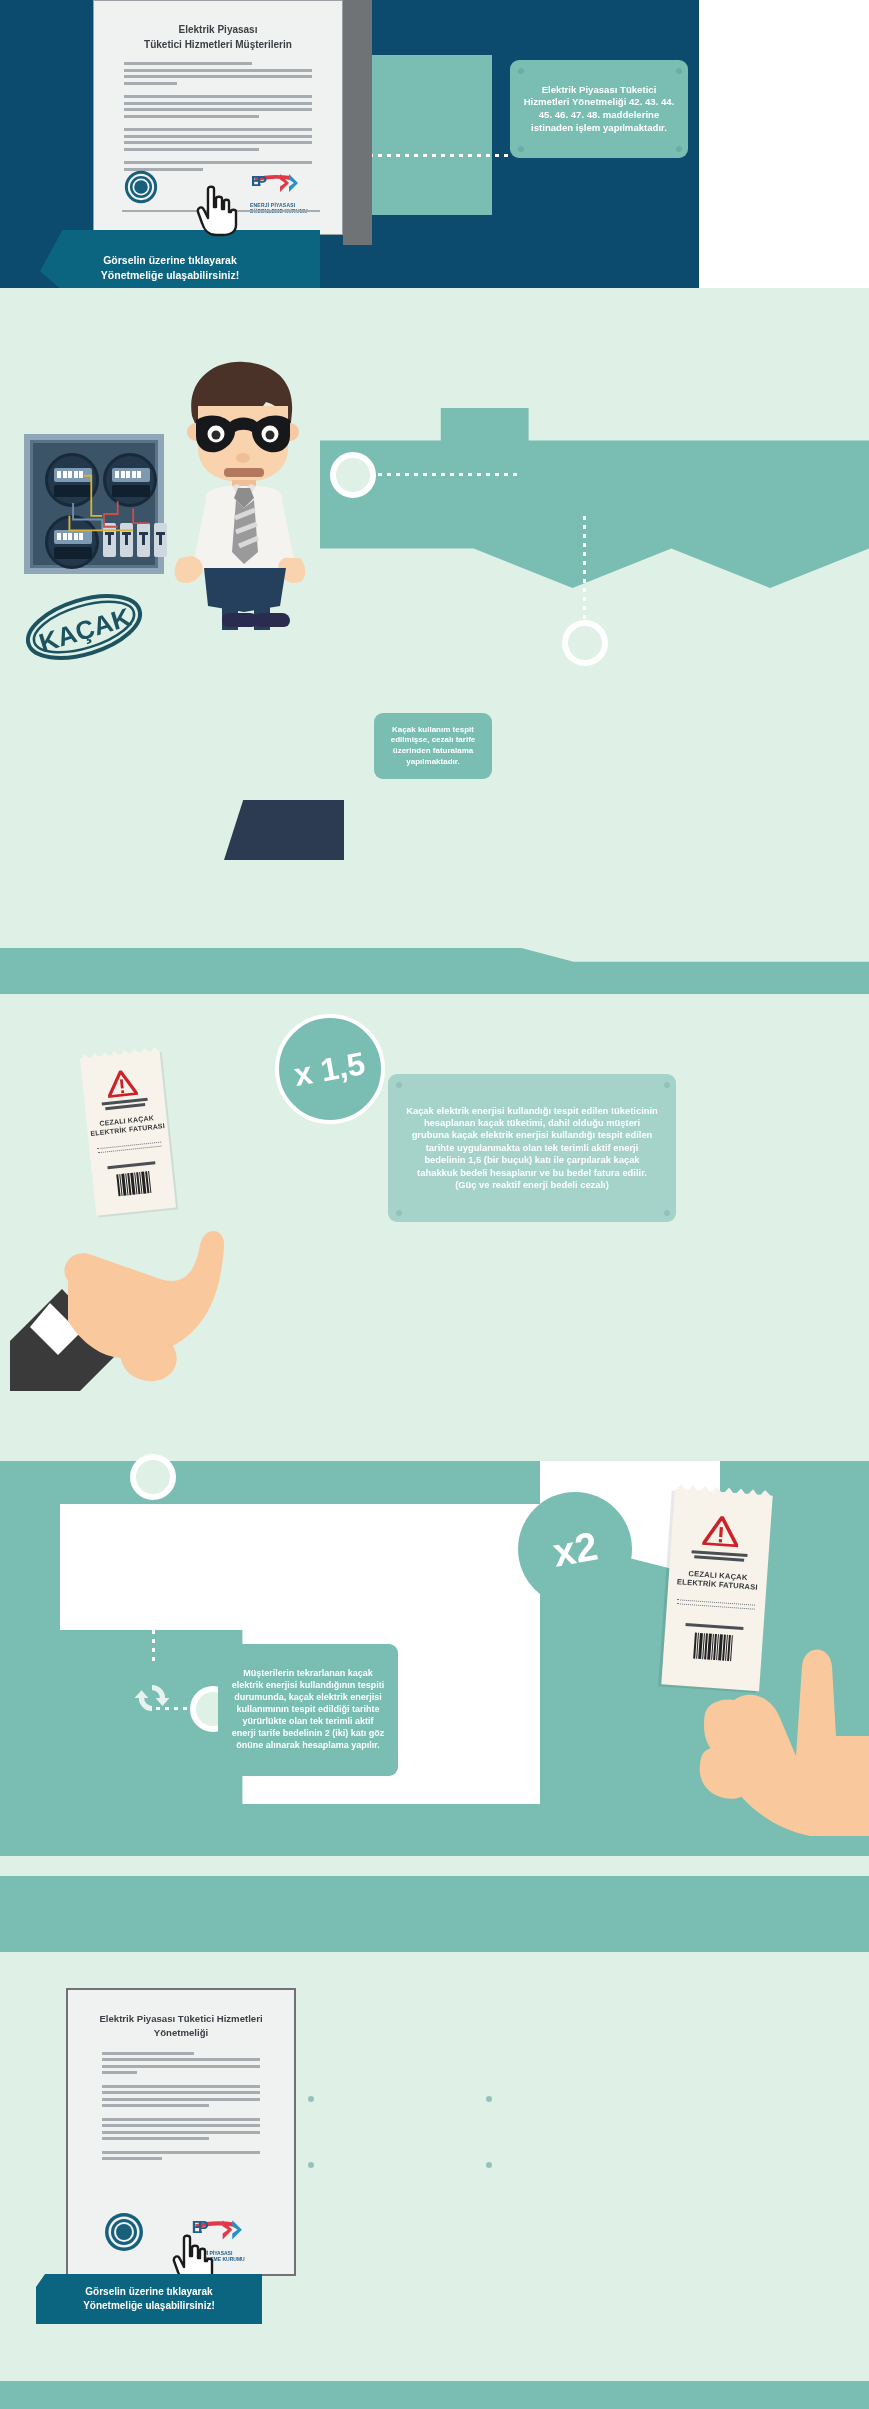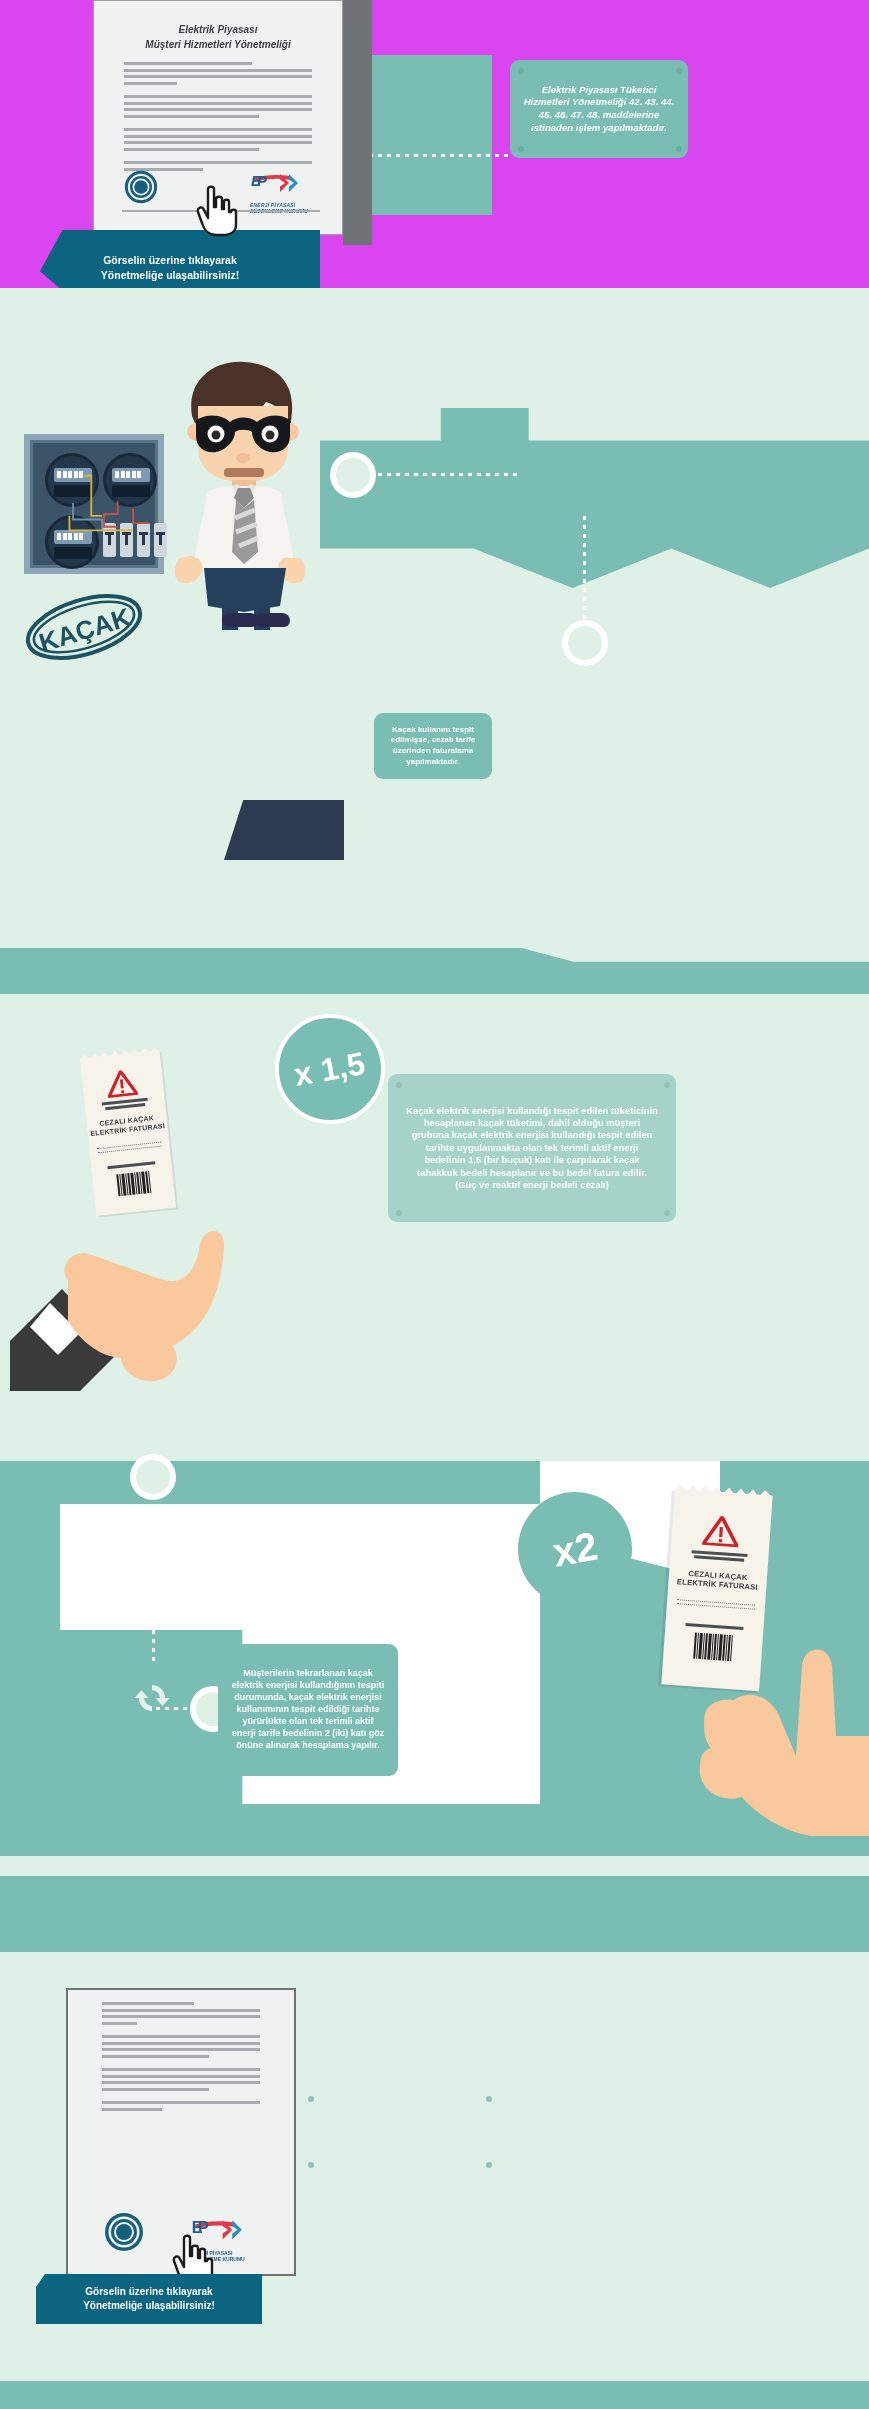--- a/index.html
+++ b/index.html
@@ -3,21 +3,21 @@
 <meta charset="utf-8">
 <style>
   html,body{margin:0;padding:0;background:#fff;}
   body{font-family:"Liberation Sans",sans-serif;}
   #page{position:relative;width:869px;height:2409px;overflow:hidden;background:#ffffff;}
 
   
   .abs{position:absolute;}
 
   
-  #sec1{position:absolute;left:0;top:0;width:869px;height:330px;background:#d946ef;overflow:hidden;font-style:italic;}
+  #sec1{position:absolute;left:0;top:0;width:699px;height:330px;background:#0c4a6e;overflow:hidden;}
   .doc1{position:absolute;left:93px;top:0px;width:250px;height:235px;background:#f0f1f1;border:1px solid #9aa0a3;box-sizing:border-box;}
   .doc1-shadow{position:absolute;left:343px;top:0px;width:29px;height:245px;background:#6f7376;}
   .doc-title{font-size:10px;font-weight:700;color:#3b4044;text-align:center;line-height:1.45;padding:22px 28px 0 28px;}
   .lines{padding:10px 30px 0 30px;}
   .ln{height:3px;background:#a6acb0;margin-bottom:3.5px;border-radius:0;}
   .lngap{height:7px;}
   .seal{position:absolute;left:30px;bottom:30px;width:34px;height:34px;}
   .epdk{position:absolute;right:22px;bottom:32px;width:70px;height:32px;}
   .doc-underline{position:absolute;left:28px;right:22px;bottom:22px;height:2px;background:#a6acb0;}
 
@@ -84,21 +84,21 @@
   <div id="sec1">
 
     <div class="hexcon" style="left:312px;top:55px;width:180px;height:160px;"></div>
     <div class="hexdot" style="left:313px;top:133px;"></div>
     <div class="dots" style="left:360px;top:154px;width:150px;"></div>
 
     <div class="doc1-shadow"></div>
     <div class="doc1">
       <div class="doc-title">
         <div>Elektrik Piyasası</div>
-        <div>Müşteri Hizmetleri Yönetmeliği</div>
+        <div>Tüketici Hizmetleri Müşterilerin</div>
       </div>
       <div class="lines">
         <div class="ln" style="width:68%"></div>
         <div class="ln" style="width:100%"></div>
         <div class="ln" style="width:100%"></div>
         <div class="ln" style="width:28%"></div>
         <div class="lngap"></div>
         <div class="ln" style="width:100%"></div>
         <div class="ln" style="width:100%"></div>
         <div class="ln" style="width:100%"></div>
@@ -429,20 +429,24 @@
     <div class="callout" style="left:218px;top:238px;width:180px;height:132px;padding:2px 12px;font-size:9px;display:flex;align-items:center;justify-content:center;">
       <span>Müşterilerin tekrarlanan kaçak elektrik enerjisi kullandığının tespiti durumunda, kaçak elektrik enerjisi kullanımının tespit edildiği tarihte yürürlükte olan tek terimli aktif enerji tarife bedelinin 2 (iki) katı göz önüne alınarak hesaplama yapılır.</span>
     </div>
   </div>
 
   <div id="sec5">
 
     <div class="abs" style="left:0;top:0;width:869px;height:76px;background:#79bdb3;"></div>
 
     <div class="doc2" style="left:66px;top:112px;width:230px;height:288px;">
+      <div class="doc-title" style="font-size:9.6px;padding-top:22px;">
+        <div>Elektrik Piyasası Tüketici Hizmetleri</div>
+        <div>Yönetmeliği</div>
+      </div>
       <div class="lines" style="padding:12px 34px 0 34px;">
         <div class="ln" style="width:58%"></div>
         <div class="ln" style="width:100%"></div>
         <div class="ln" style="width:100%"></div>
         <div class="ln" style="width:22%"></div>
         <div class="lngap"></div>
         <div class="ln" style="width:100%"></div>
         <div class="ln" style="width:100%"></div>
         <div class="ln" style="width:100%"></div>
         <div class="ln" style="width:68%"></div>

